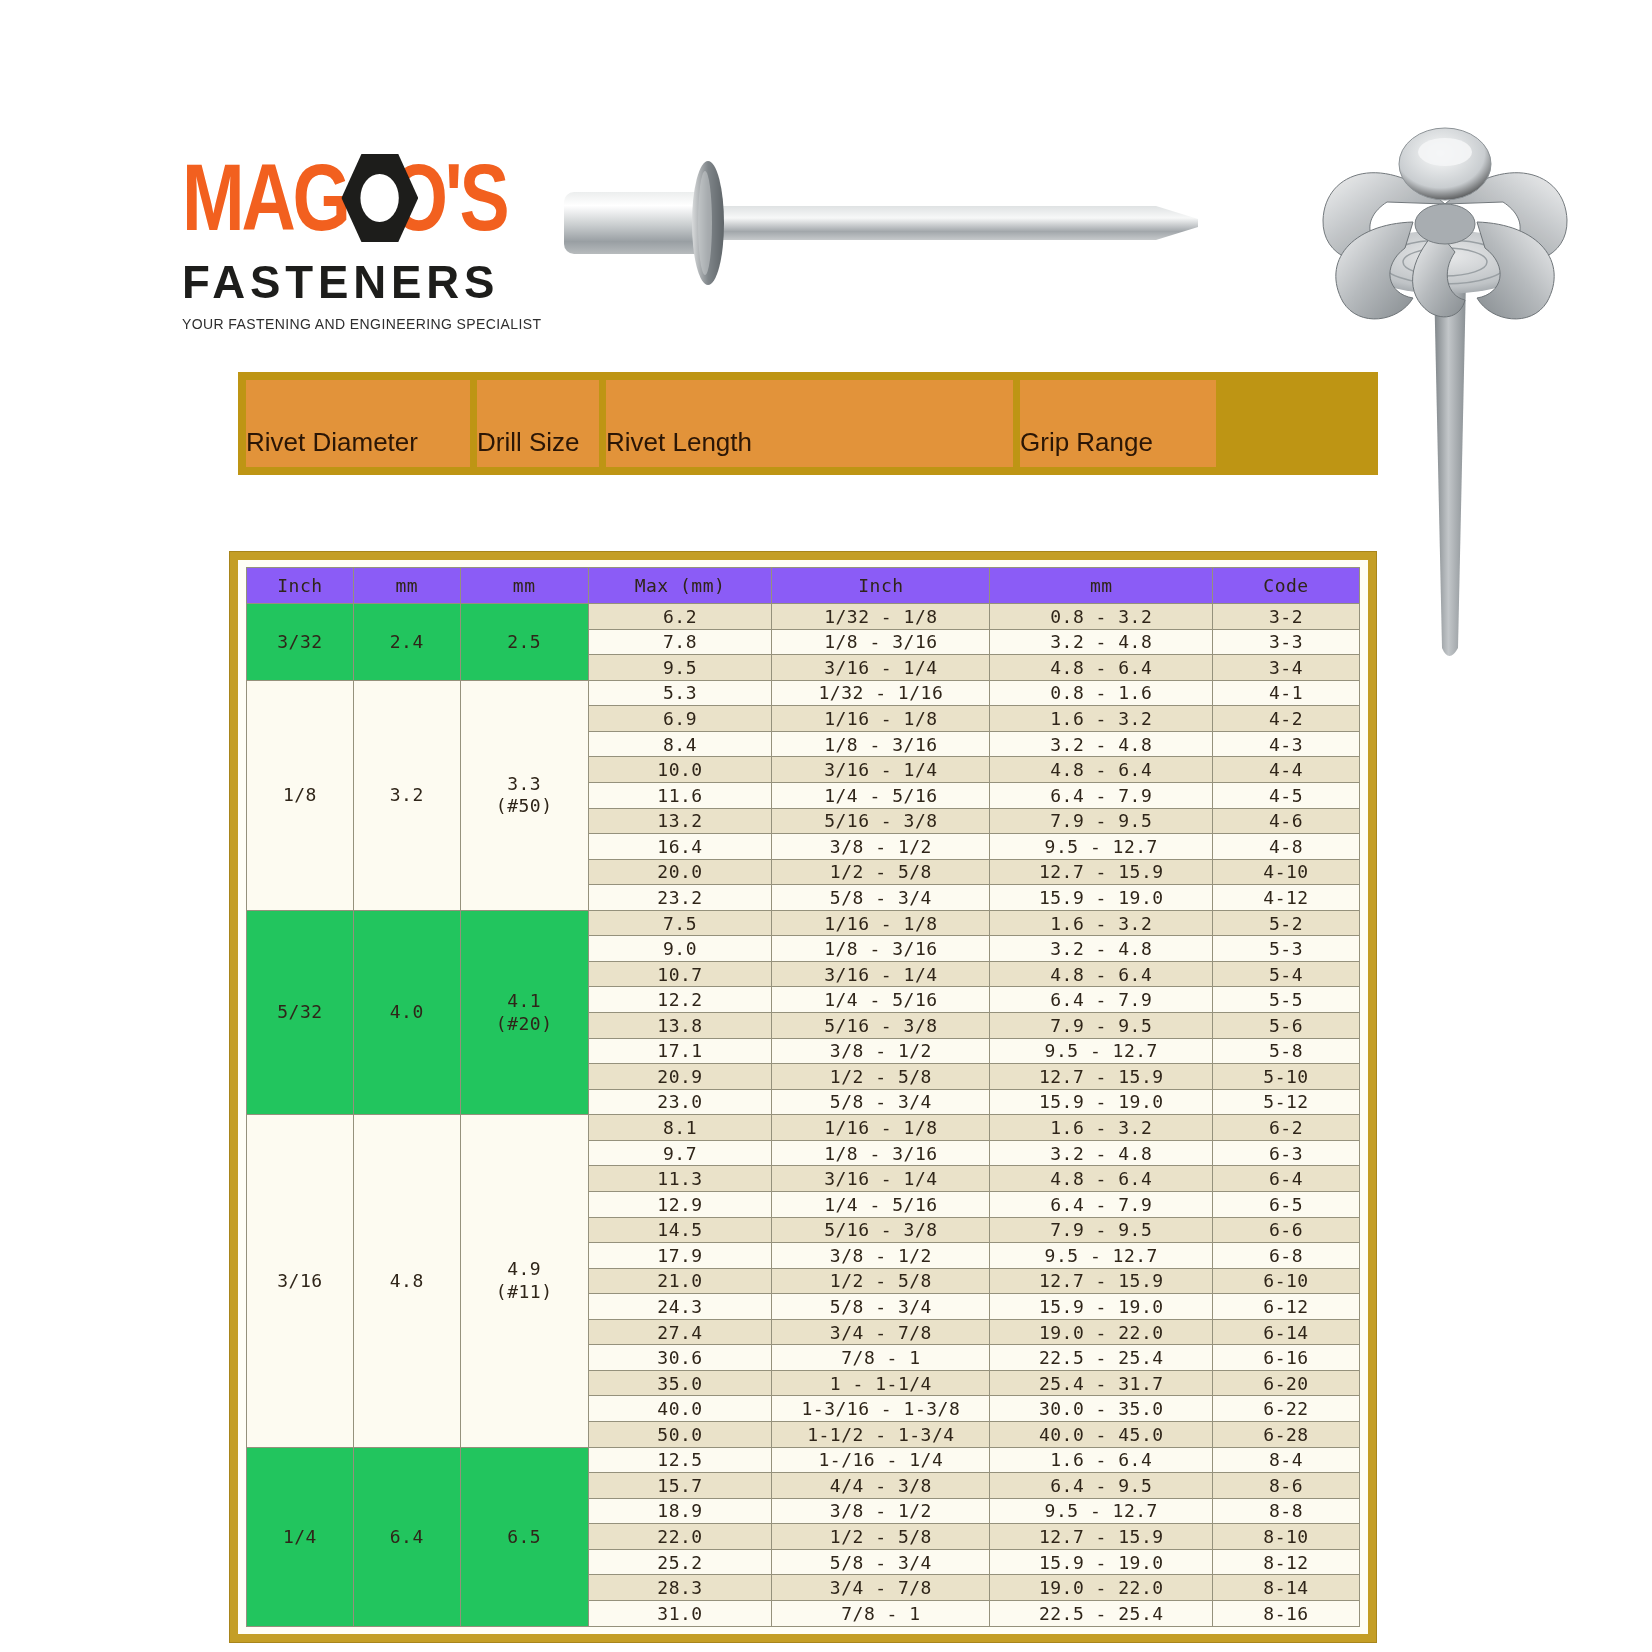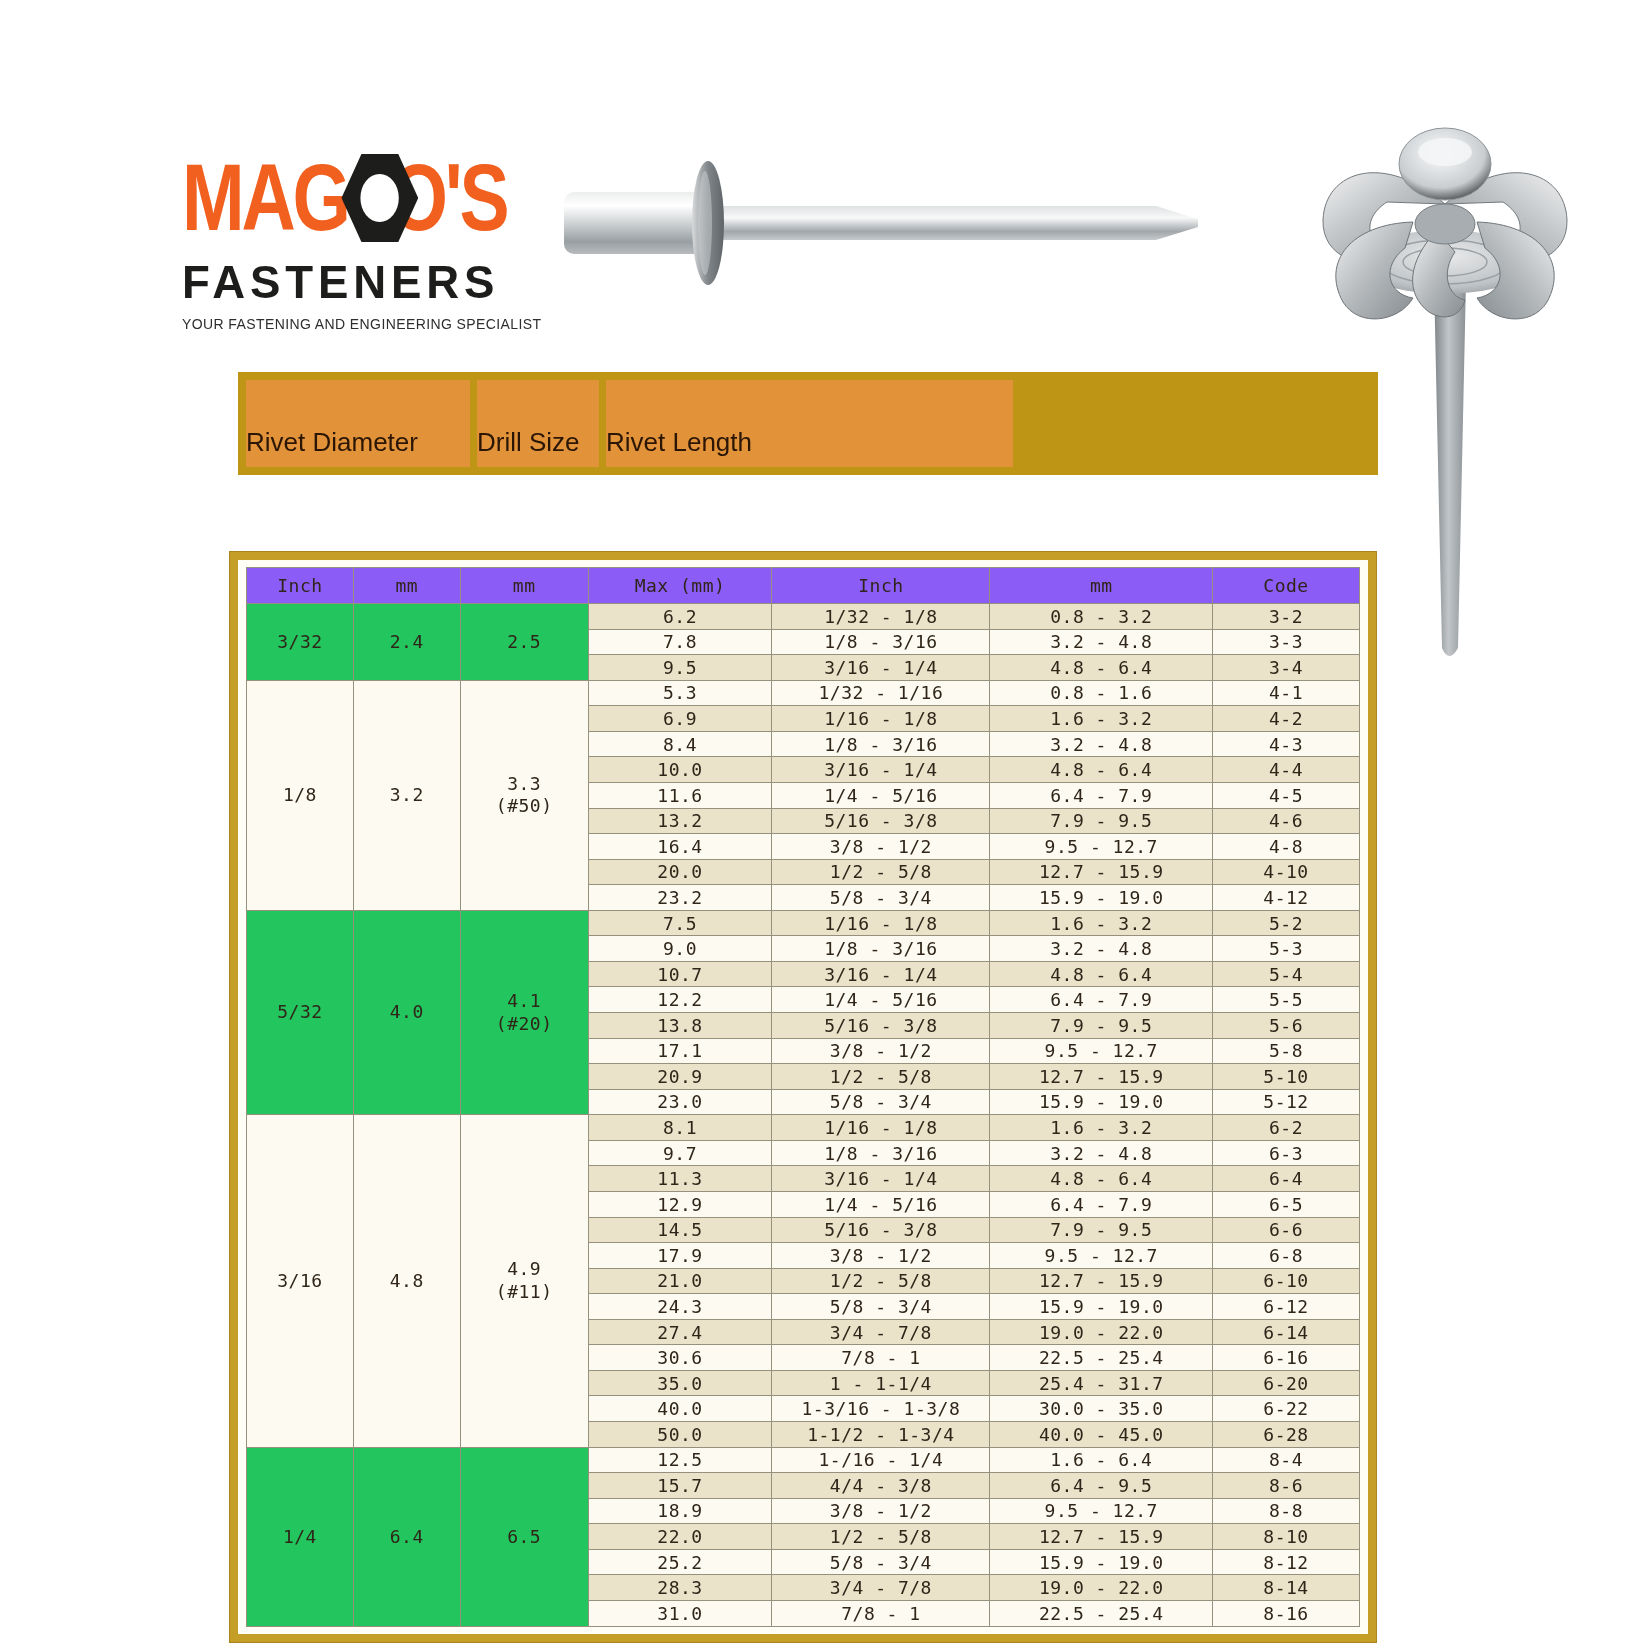--- a/index.html
+++ b/index.html
@@ -135,20 +135,21 @@
 
   <ellipse cx="150" cy="112" rx="30" ry="20" fill="#a8adb1" stroke="#777d81" stroke-width="1"></ellipse>
   <ellipse cx="150" cy="52" rx="46" ry="36" fill="url(#domeG)" stroke="#8d9397" stroke-width="1"></ellipse>
   <ellipse cx="150" cy="40" rx="27" ry="14" fill="#f4f5f6" opacity="0.9"></ellipse>
 </svg>
 
 <div class="abs oht">
   <div class="oht-cell oc1">Rivet Diameter</div>
   <div class="oht-cell oc2">Drill Size</div>
   <div class="oht-cell oc3">Rivet Length</div>
+  <div class="oht-cell oc4">Grip Range</div>
 </div>
 
 <div class="abs spec-frame">
   <table class="spec">
     <colgroup>
       <col style="width:9.6%">
         <col style="width:9.6%">
         <col style="width:11.5%">
       <col style="width:16.5%">
         <col style="width:19.6%">

